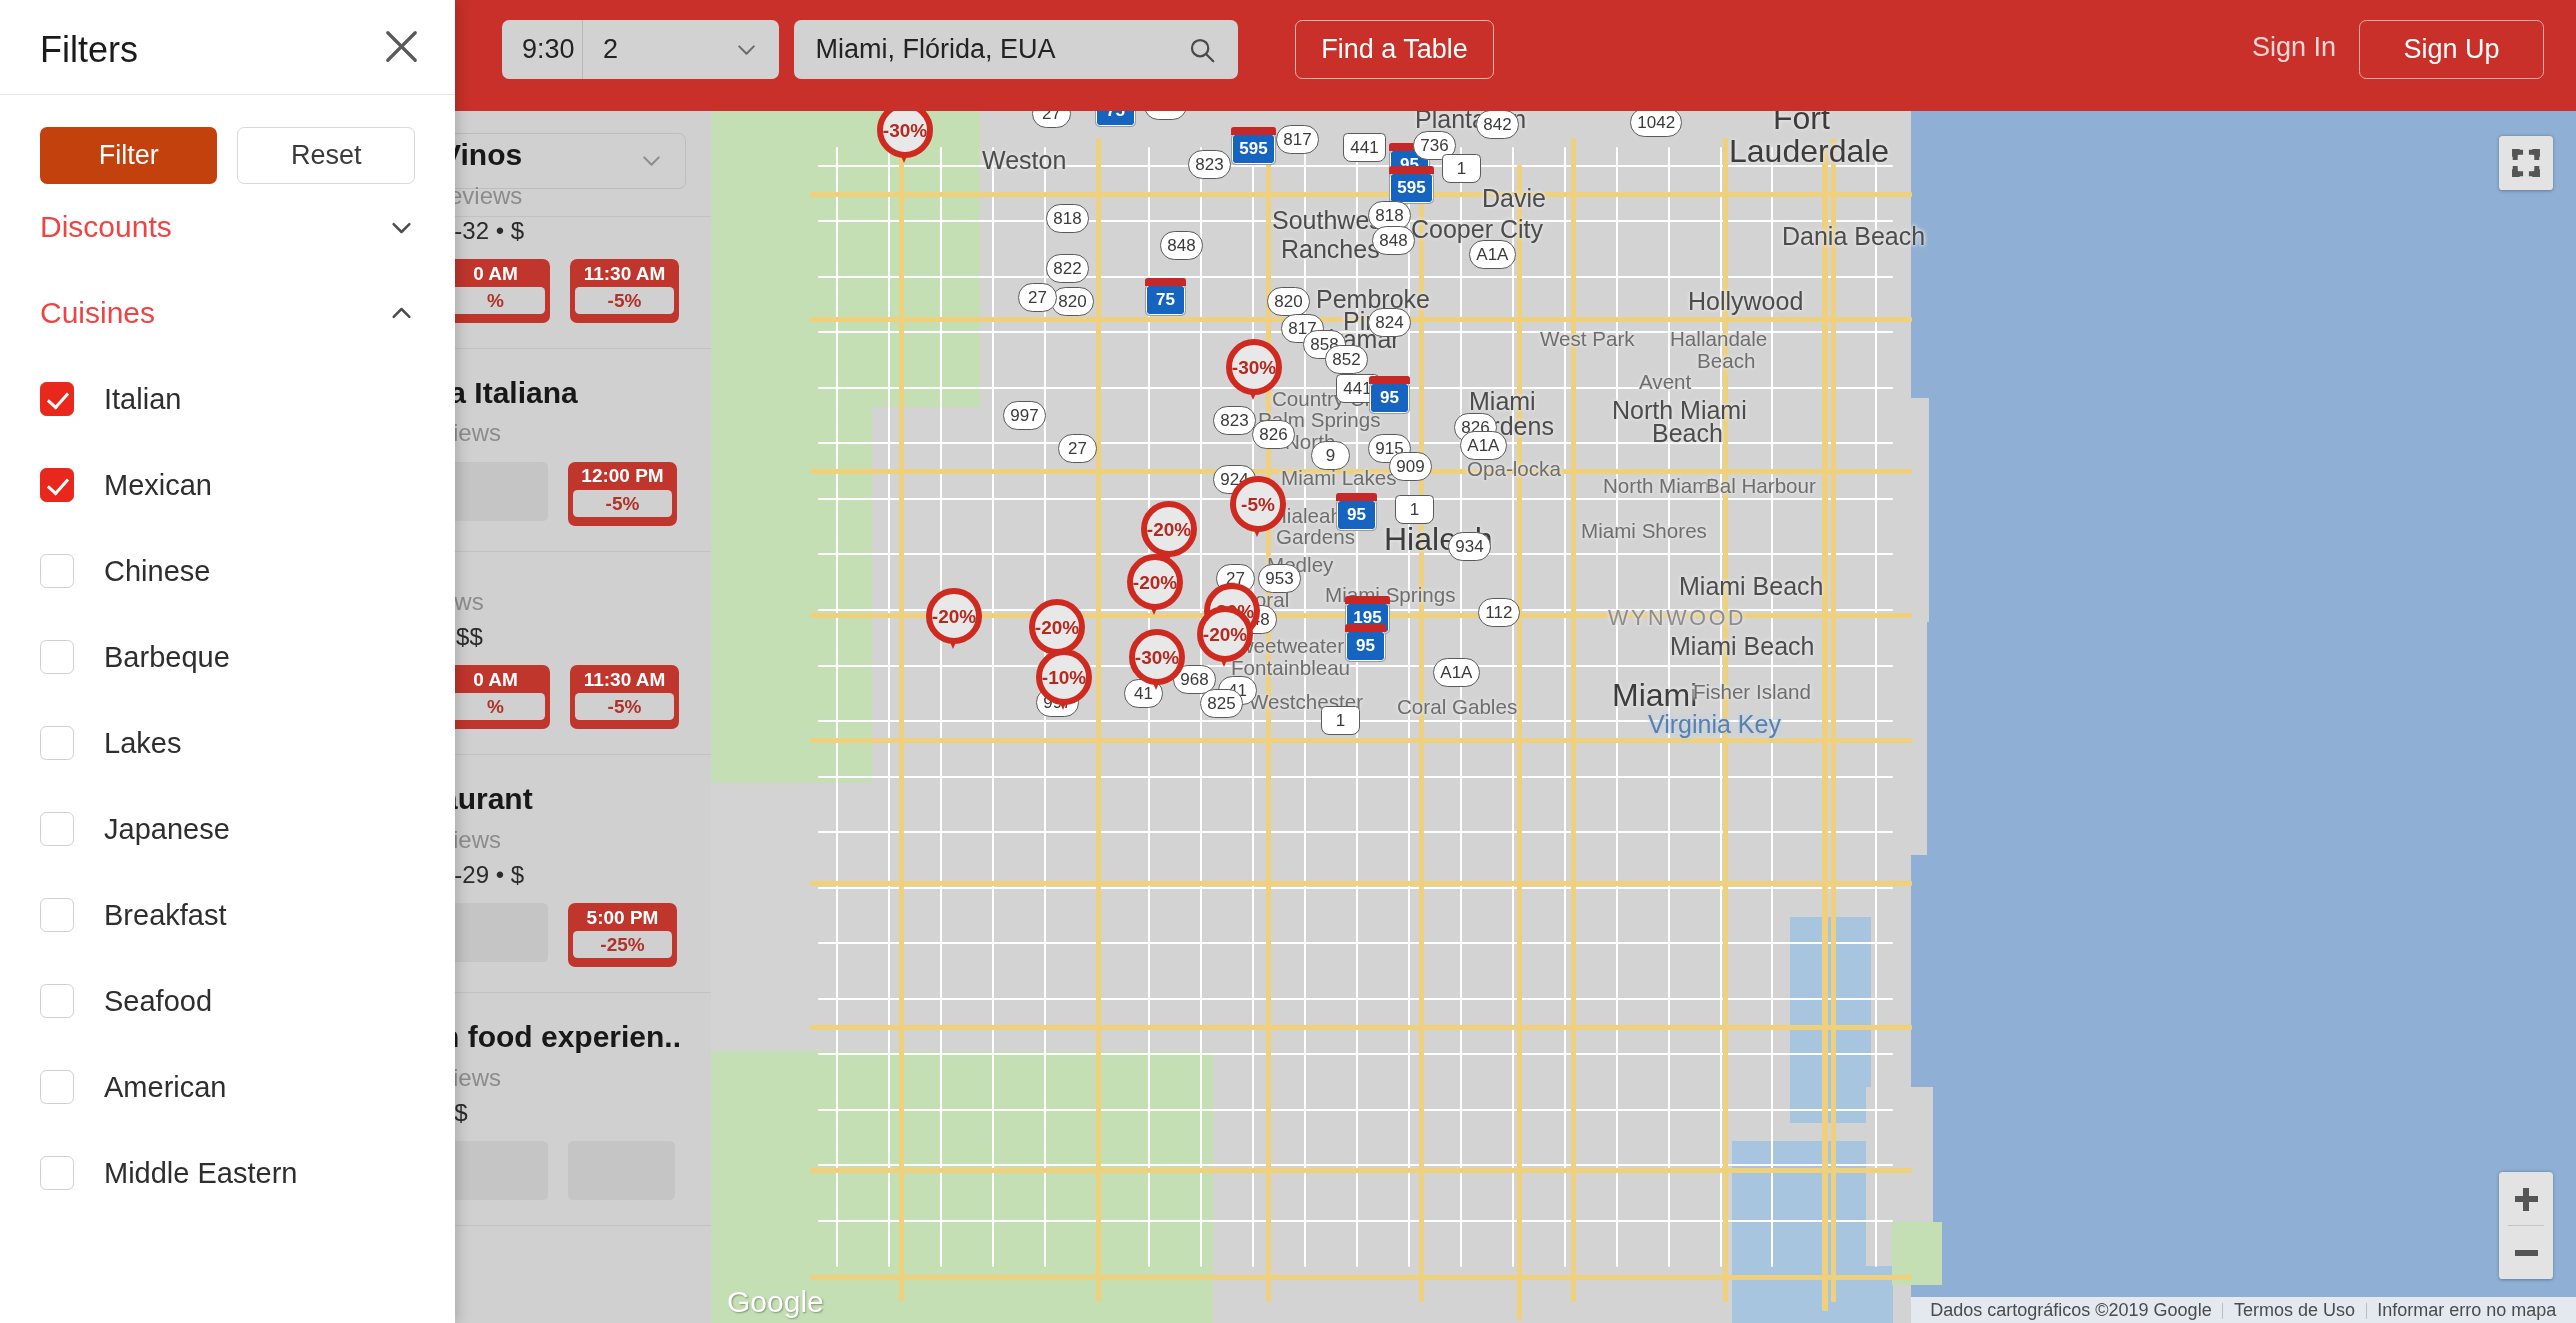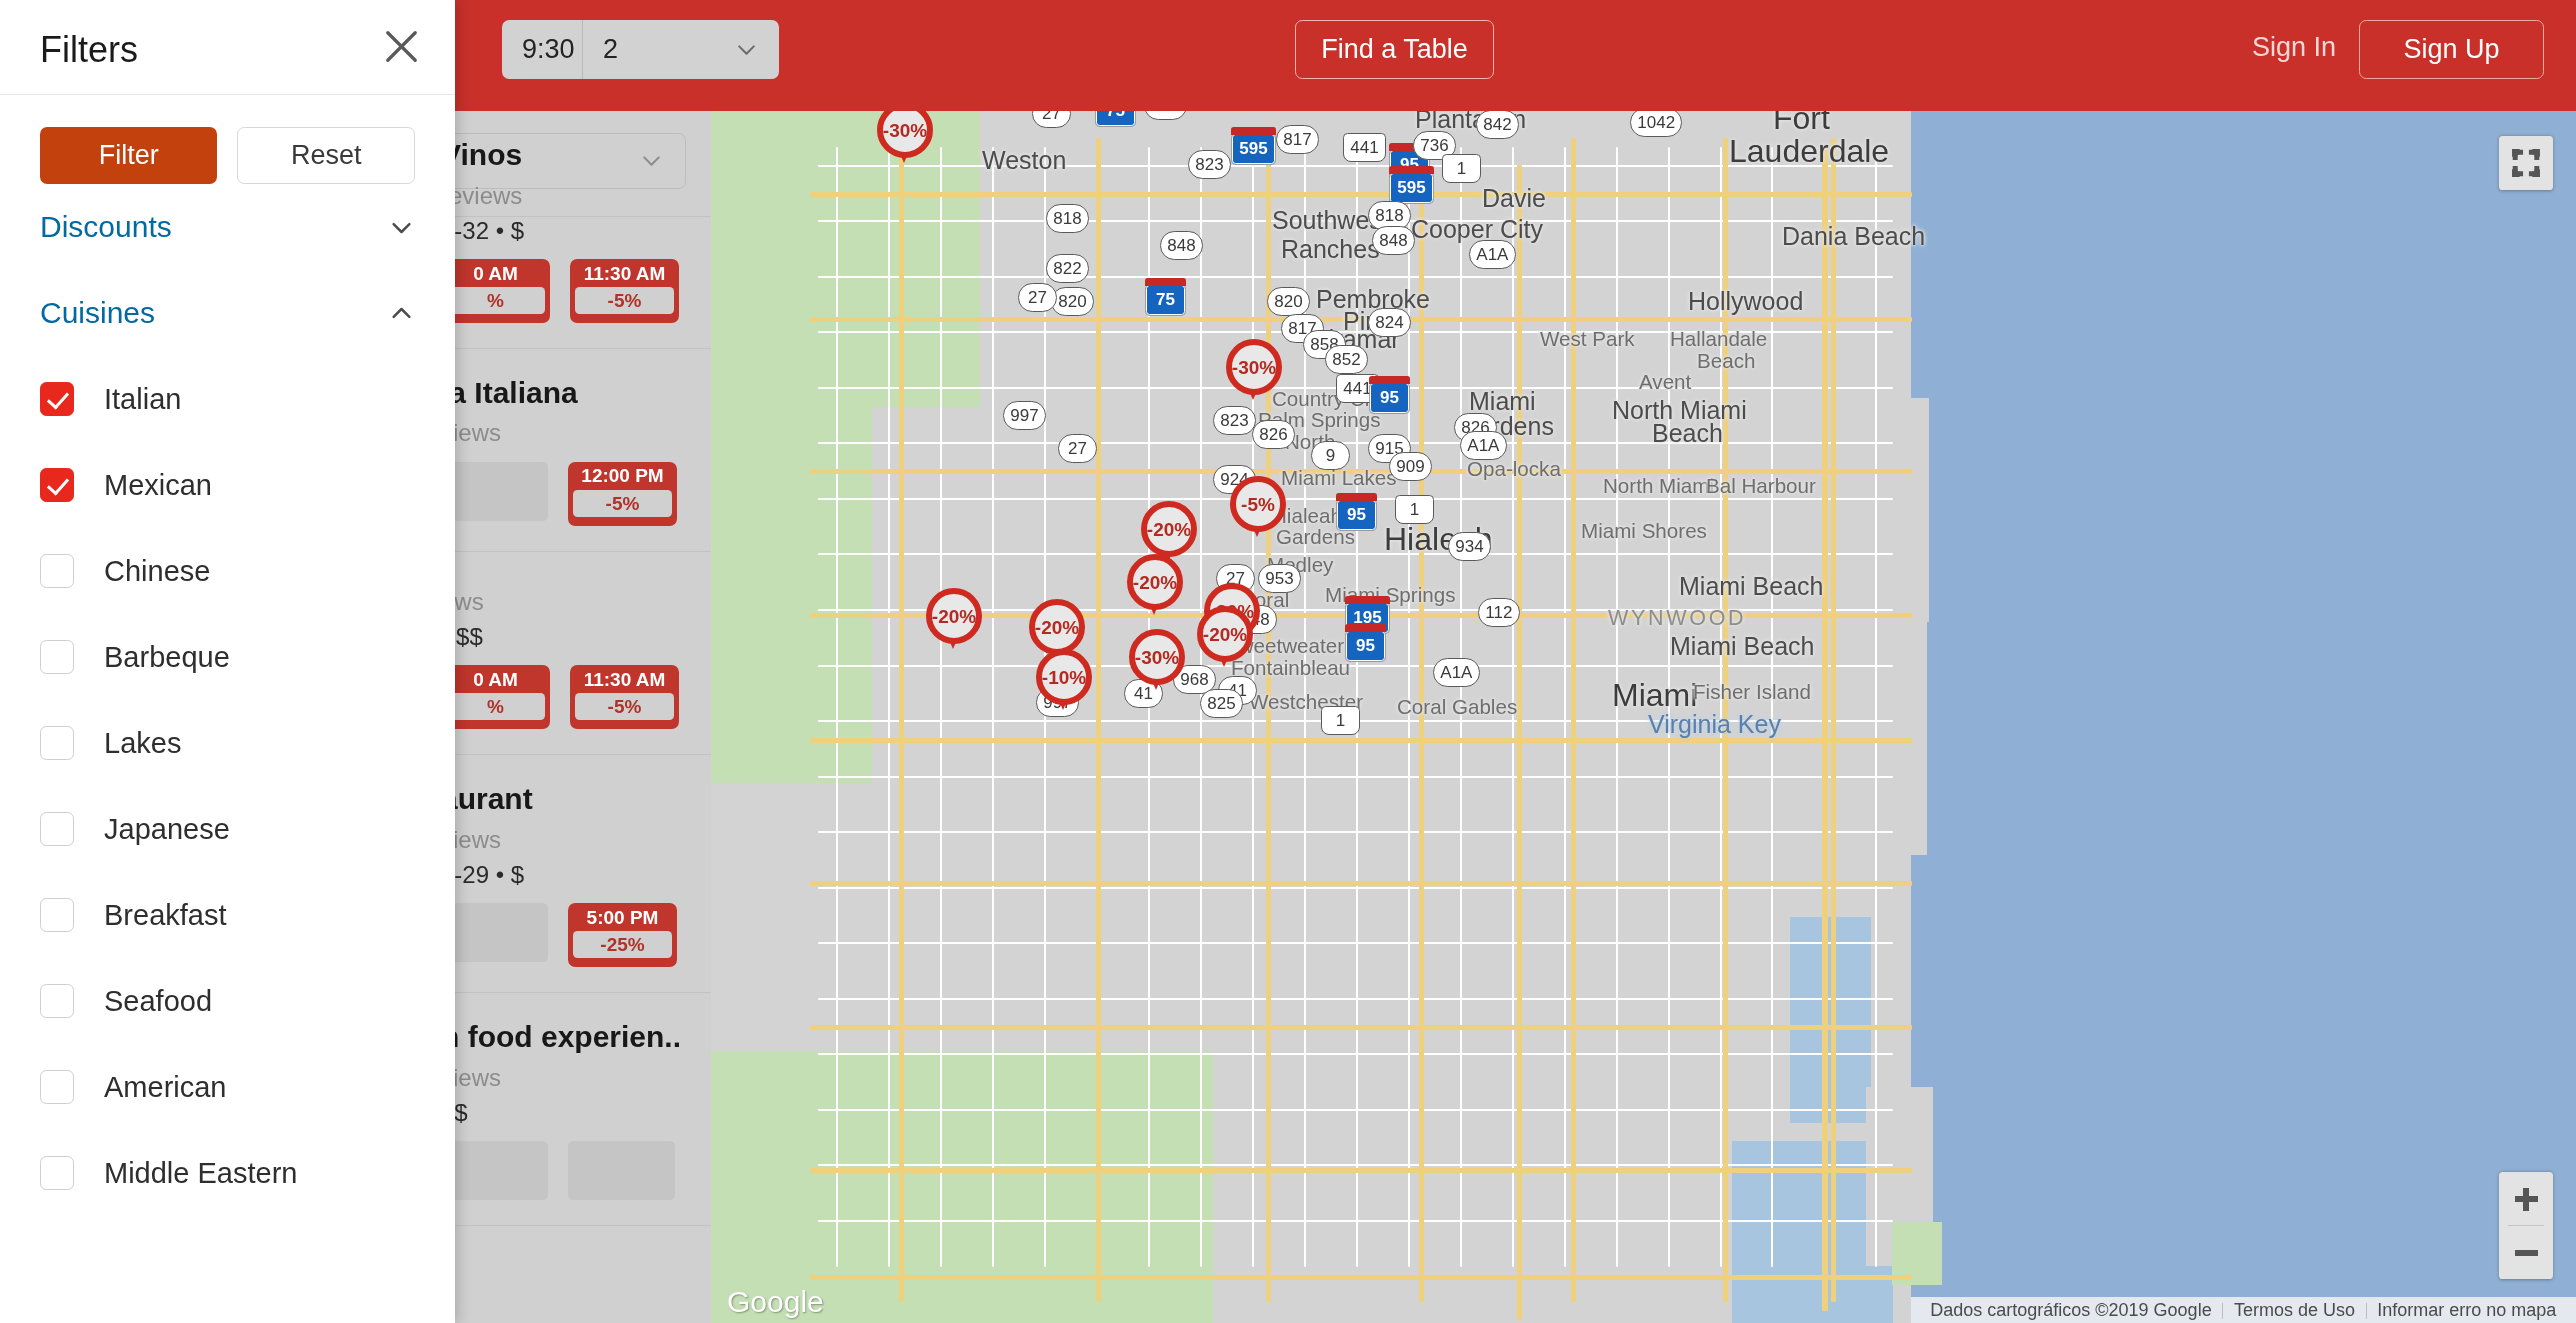--- a/index.html
+++ b/index.html
@@ -184,21 +184,21 @@
     font-size: 27px; font-family: "Liberation Sans", sans-serif;
     cursor: pointer;
   }
   .sec-head {
     display: flex; align-items: center;
     padding: 0 40px;
     height: 86px;
     cursor: pointer;
   }
   .sec-head .lbl {
-    flex: 1; font-size: 30px; color: #0369a1;
+    flex: 1; font-size: 30px; color: #ef4444;
   }
   .caret { width: 27px; height: 27px; flex: none; }
 
   .cuisine-list { padding: 0 40px; }
   .crow {
     display: flex; align-items: center;
     height: 86px; cursor: pointer;
   }
   .cbox {
     width: 34px; height: 34px; flex: none;
@@ -377,20 +377,27 @@
         </svg>
       </div>
 
       <div class="hdr-field party-field">
         <span class="txt">2</span>
         <svg class="chev" viewBox="0 0 24 24">
           <path d="M5 9l7 7 7-7" fill="none" stroke="#6c6c6c" stroke-width="2" stroke-linecap="round" stroke-linejoin="round"></path>
         </svg>
       </div>
 
+      <div class="hdr-field loc-field">
+        <span class="txt">Miami, Flórida, EUA</span>
+        <svg class="search-ic" viewBox="0 0 24 24">
+          <circle cx="10.5" cy="10.5" r="6.5" fill="none" stroke="#4a4a4a" stroke-width="1.8"></circle>
+          <path d="M15.4 15.4L21 21" stroke="#4a4a4a" stroke-width="1.8" stroke-linecap="round"></path>
+        </svg>
+      </div>
 
       <button class="find-btn">Find a Table</button>
 
       <div class="signin">Sign In</div>
       <button class="signup">Sign Up</button>
     </div>
   </div>
 
   <div class="list-col">
     <div class="sort-row">

